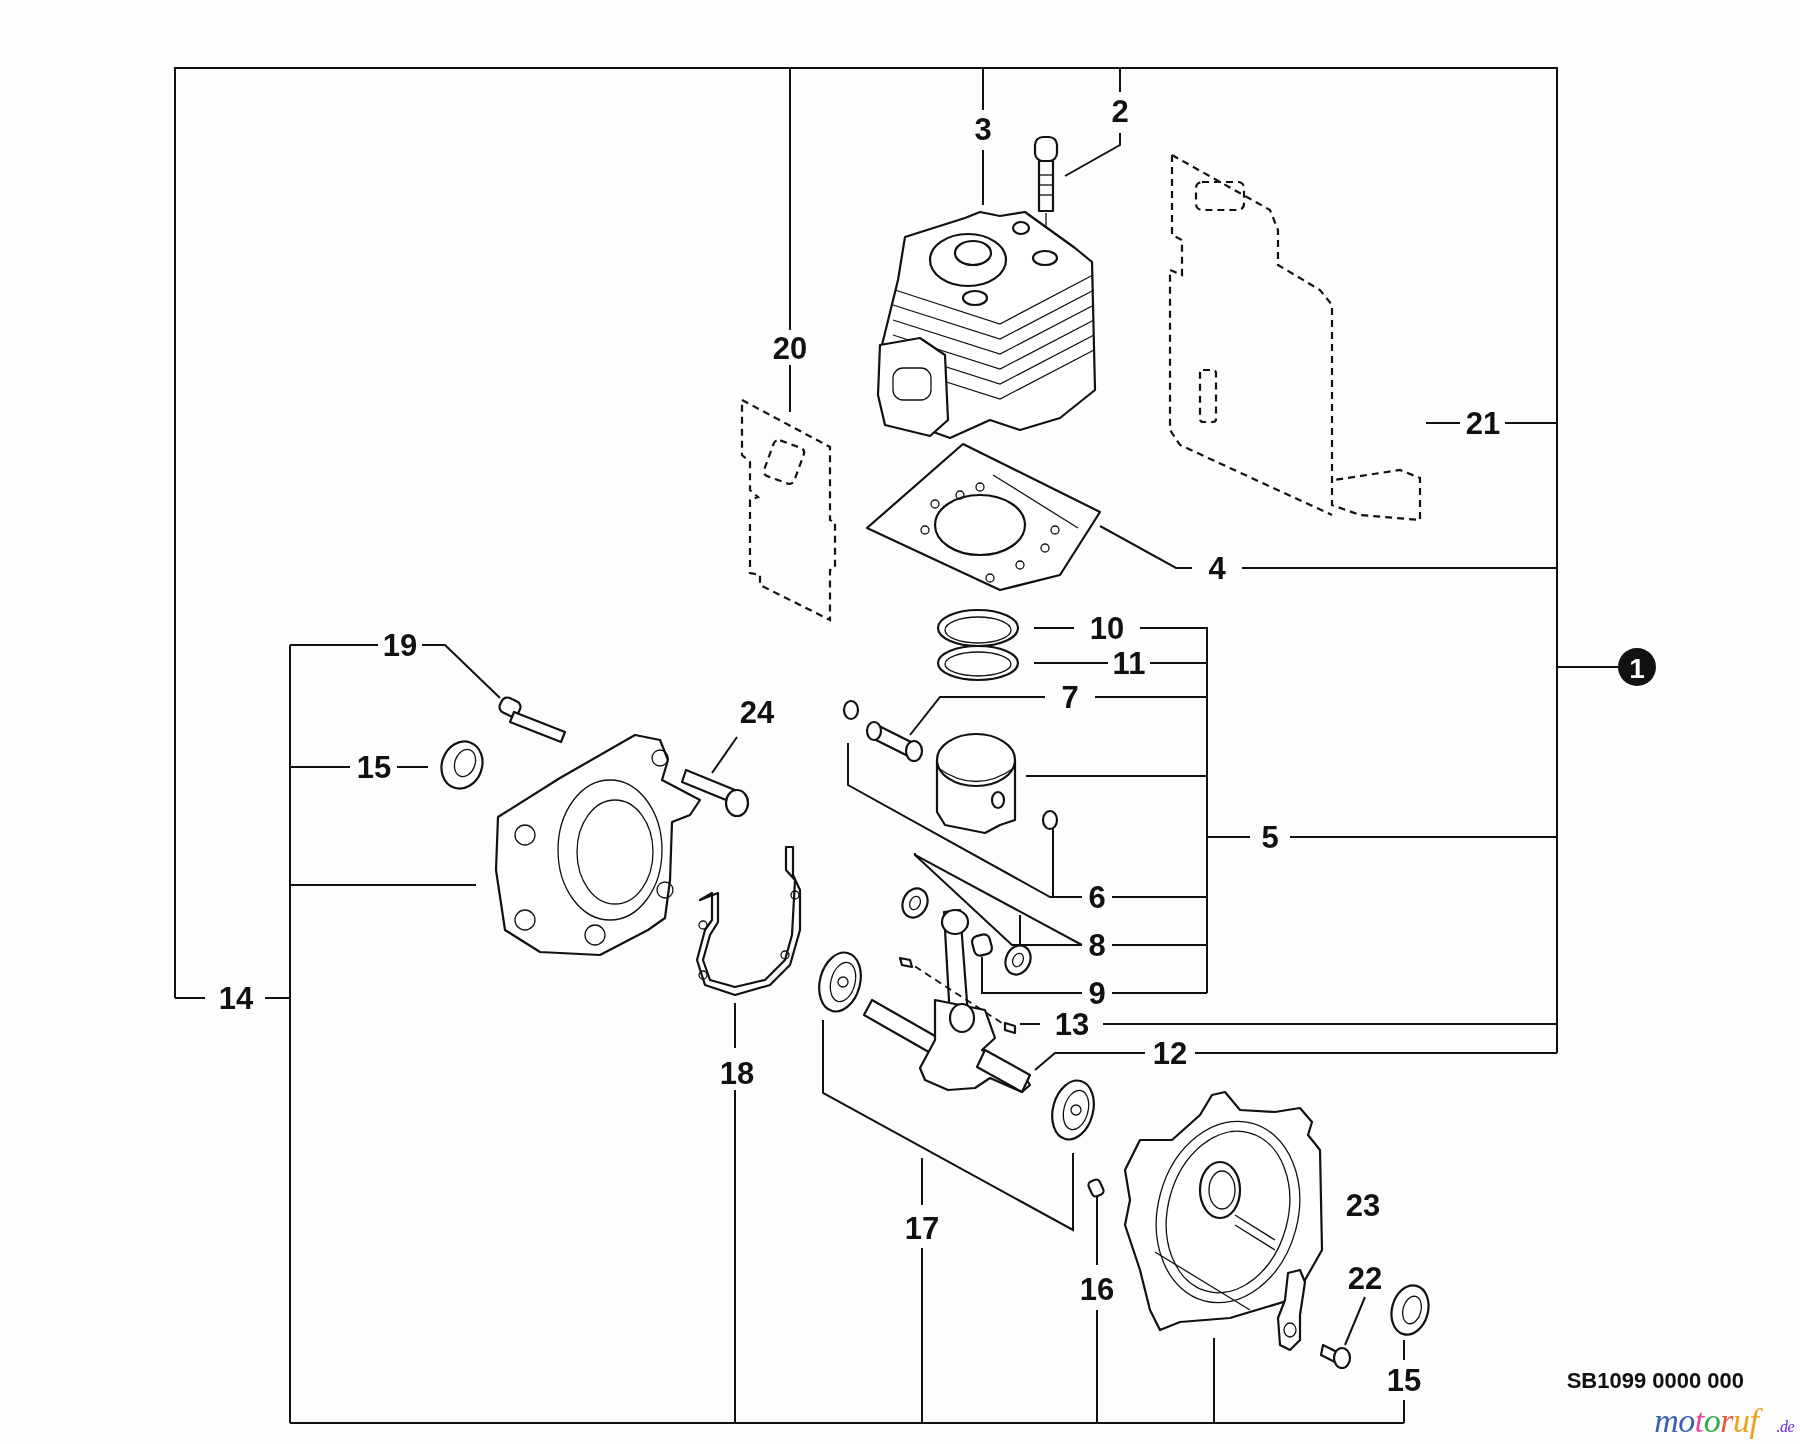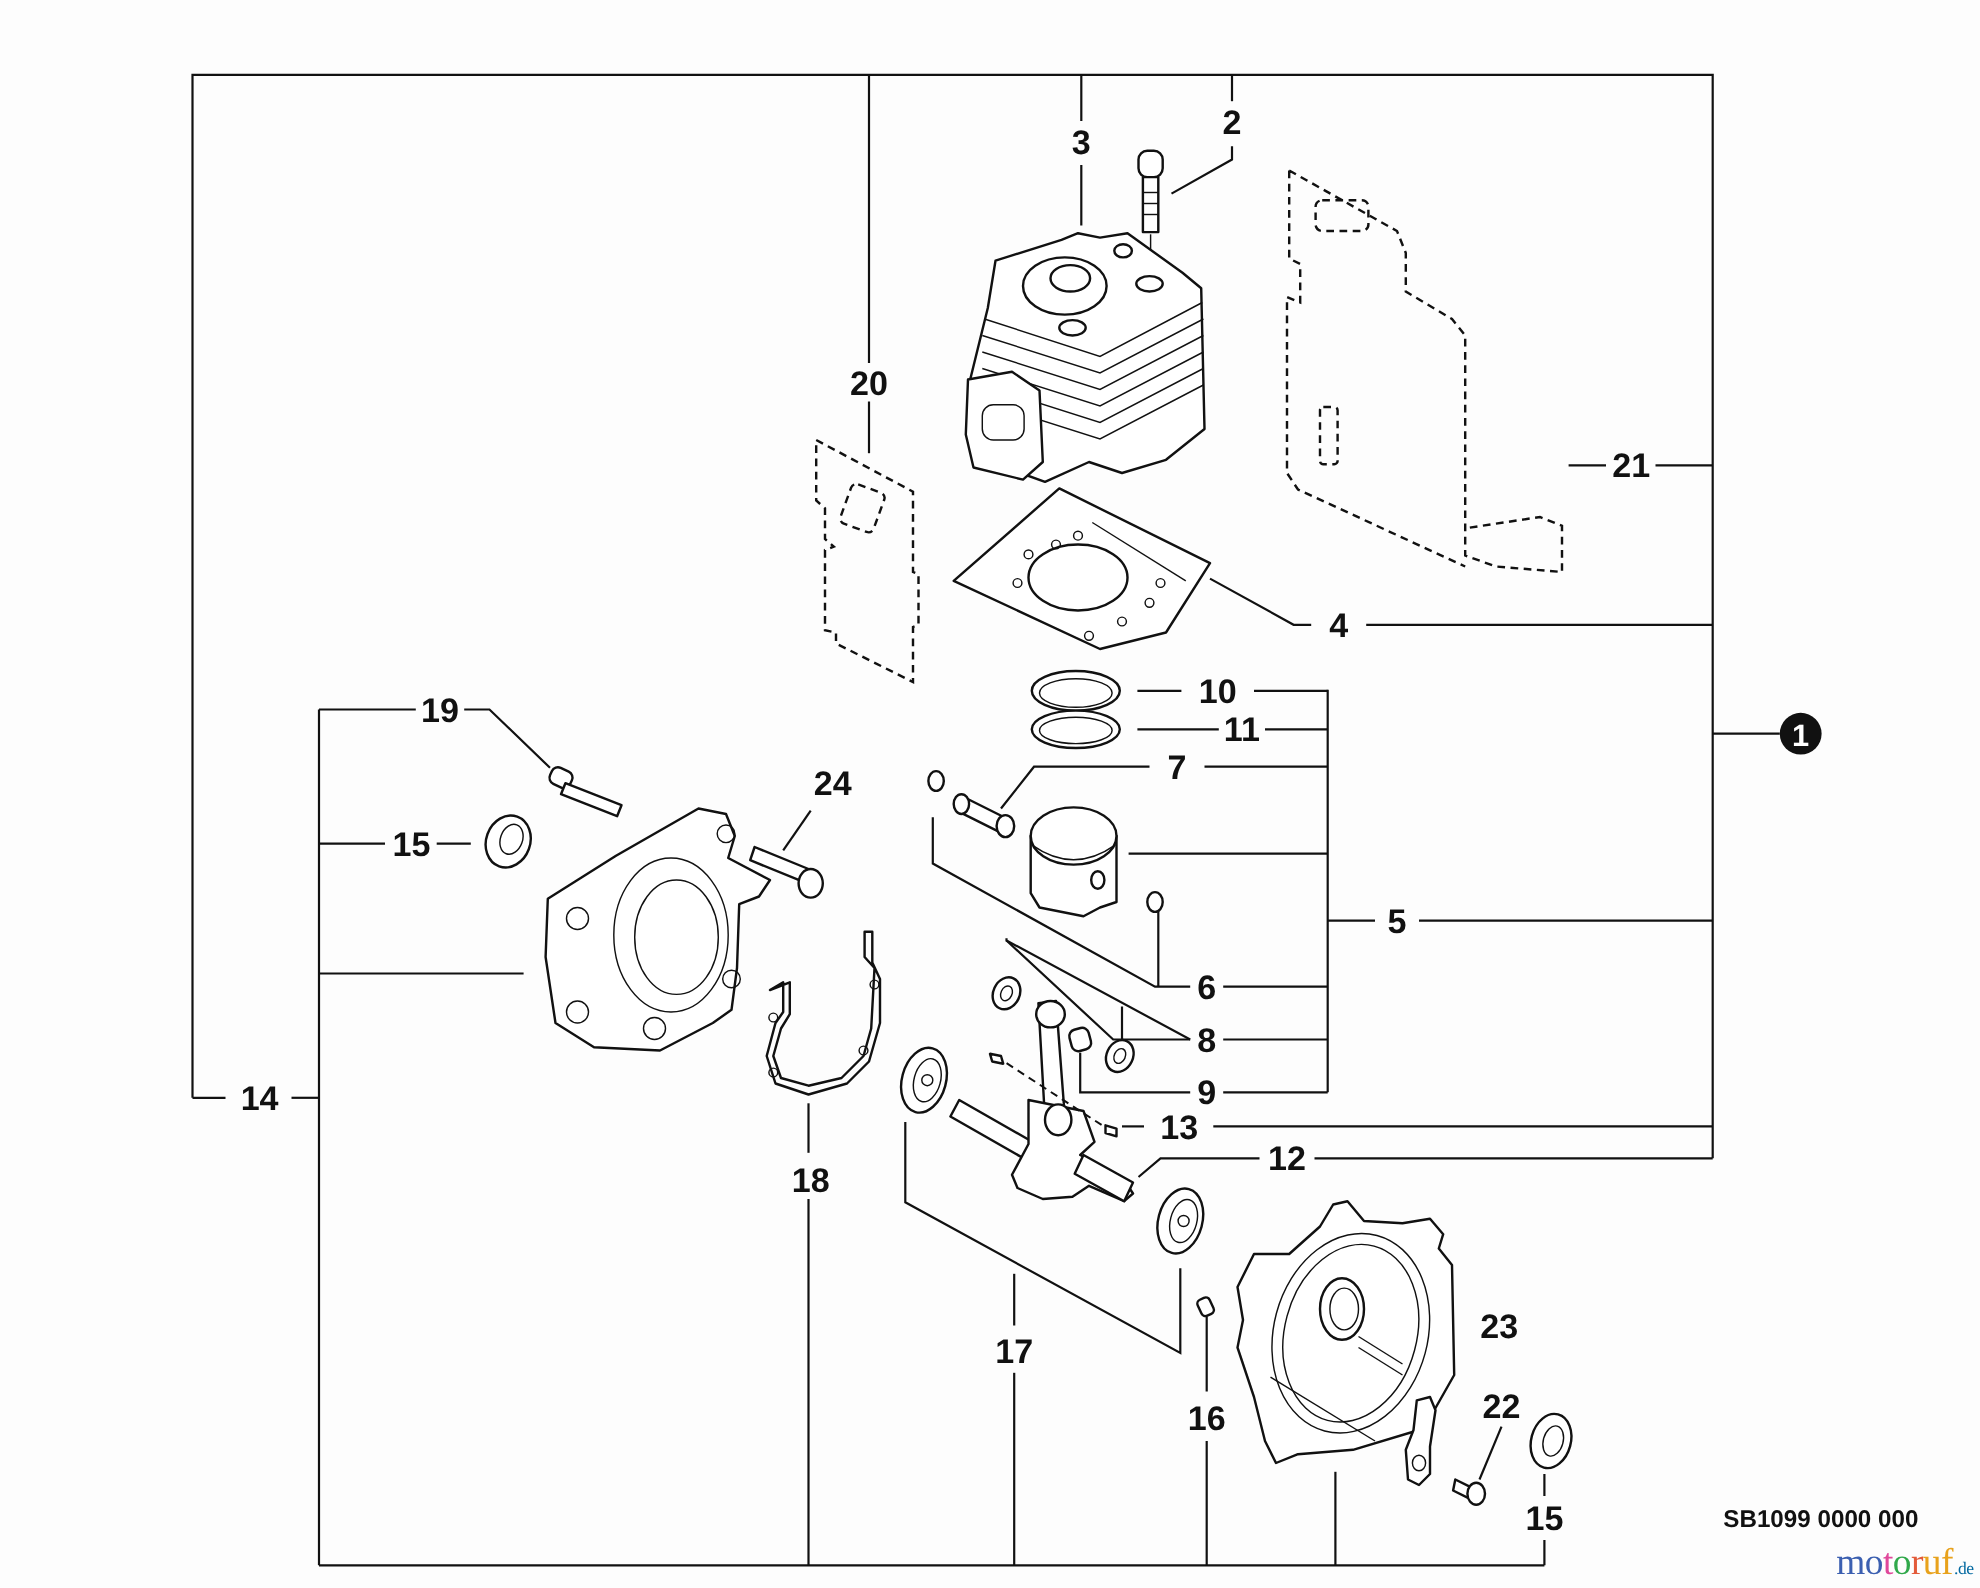--- a/index.html
+++ b/index.html
@@ -7,22 +7,22 @@
          font-family: "Liberation Sans", sans-serif; }
   #diagram { position: absolute; left: 0; top: 0; width: 1800px; height: 1444px; }
   .lbl { font-family: "Liberation Sans", sans-serif; font-weight: bold; font-size: 31px; fill: #111; }
   .ref { font-family: "Liberation Sans", sans-serif; font-weight: bold; font-size: 22px; fill: #111; }
   .ln { stroke: #111; stroke-width: 2; fill: none; }
   .part { stroke: #111; stroke-width: 2.2; fill: #fff; stroke-linejoin: round; }
   .thin { stroke: #111; stroke-width: 1.3; fill: none; }
   .dash { stroke: #111; stroke-width: 2.2; fill: none; stroke-dasharray: 7 5; }
   .logo { position: absolute; right: 6px; bottom: 4px; font-family: "Liberation Serif", serif;
           font-size: 34px; letter-spacing: -0.5px; }
-  .logo span { display: inline-block; }
-  .logo .tld { font-size: 16px; color: #0369a1; margin-left: 1px; }
+  .logo span { display: inline-block; font-style: italic; }
+  .logo .tld { font-size: 16px; color: #6d28d9; margin-left: 18px; }
 </style>
 </head>
 <body>
 
 <svg id="diagram" viewBox="0 0 1800 1444" xmlns="http://www.w3.org/2000/svg">
 
   <g>
 
     <polyline class="ln" points="175,998 175,68 1557,68 1557,1053"></polyline>
     <line class="ln" x1="175" y1="998" x2="205" y2="998"></line>

